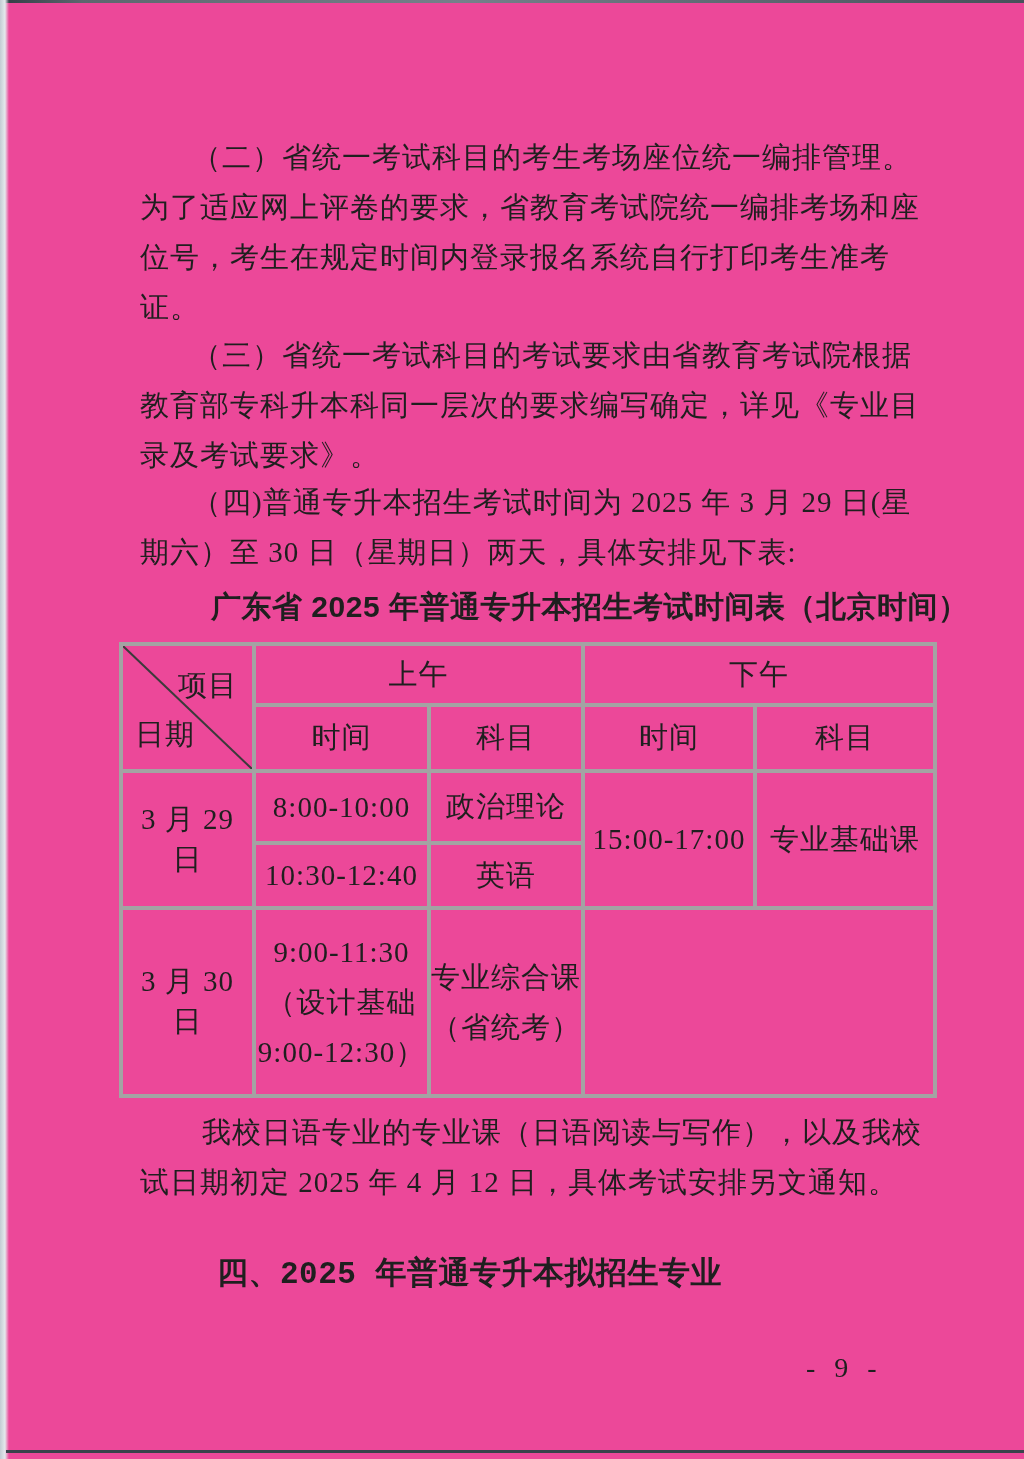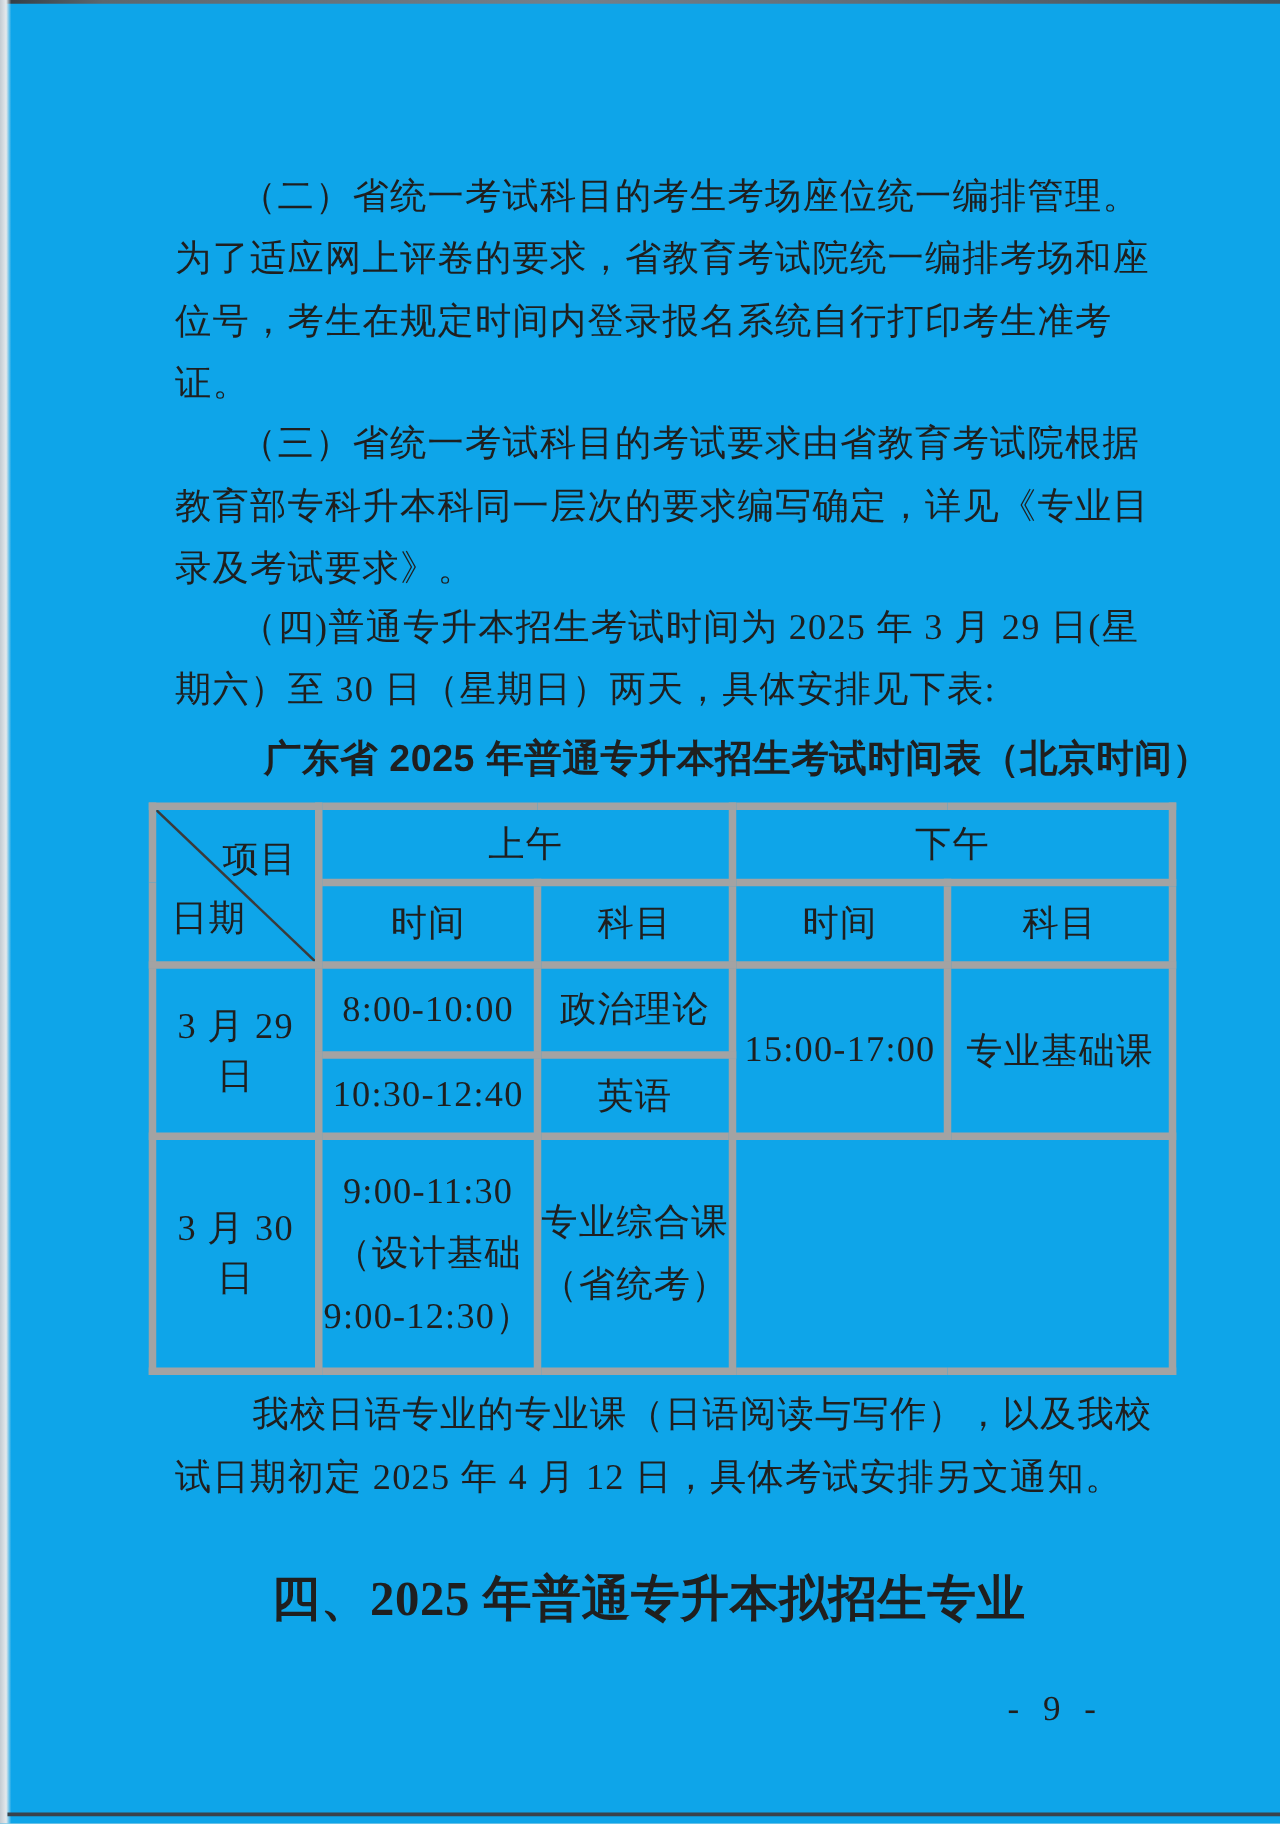--- a/index.html
+++ b/index.html
@@ -1,17 +1,17 @@
 <!DOCTYPE html>
 <html><head>
 <meta charset="utf-8">
 <style>
   html,body{margin:0;padding:0;background:#e9e9e9;}
   .page{
-    position:relative;width:1024px;height:1459px;background:#0ea5e9;
+    position:relative;width:1024px;height:1459px;background:#ec4899;
     overflow:hidden;color:#1f1f1f;
     font-family:"Liberation Serif","DejaVu Serif",serif;
   }
   
   .scan-top{position:absolute;top:0;left:0;width:1024px;height:3px;
     background:linear-gradient(90deg,#303b43,#5c676e 8%,#75808a 45%,#46515a 100%);}
   .scan-left{position:absolute;top:0;left:0;width:9px;height:1459px;
     background:linear-gradient(90deg,#c3ccd3 0%,#e4e9ec 55%,rgba(255,255,255,0) 100%);}
   .scan-bottom{position:absolute;left:6px;top:1450px;width:1018px;height:3px;background:#39434b;}
   
@@ -22,31 +22,31 @@
   .table-title{
     position:absolute;left:211px;top:587px;white-space:nowrap;
     font-family:Liberation Sans, sans-serif;
     font-weight:700;font-size:30px;letter-spacing:0.5px;
   }
   
   .exam-table{
     position:absolute;left:119px;top:642px;border-collapse:collapse;table-layout:fixed;
     font-size:29px;text-align:center;color:#1f1f1f;
   }
-  .exam-table td{border:6px solid #a3a3a3;padding:0;vertical-align:middle;letter-spacing:1px;}
+  .exam-table td{border:4px solid #a3a3a3;padding:0;vertical-align:middle;letter-spacing:1px;}
   .diag{position:relative;}
   .diag svg{position:absolute;top:0;left:0;width:100%;height:100%;display:block;}
   .c-top{position:absolute;top:20px;right:14px;white-space:nowrap;}
   .c-bot{position:absolute;bottom:14px;left:12px;white-space:nowrap;text-align:right;}
   .cell-line{line-height:50px;white-space:nowrap;}
   
   .section-heading{
     position:absolute;left:217px;top:1252px;white-space:nowrap;
-    font-family:Liberation Serif, serif;
-    font-weight:700;font-size:39px;letter-spacing:0.5px;
+    font-family:Liberation Mono, monospace;
+    font-weight:700;font-size:31px;letter-spacing:0.5px;
   }
   .page-number{position:absolute;left:806px;top:1352px;font-size:28px;letter-spacing:6px;white-space:nowrap;}
 </style>
 </head>
 <body>
 
 <div class="page">
 
   <div class="scan-top"></div>
   <div class="scan-left"></div>

